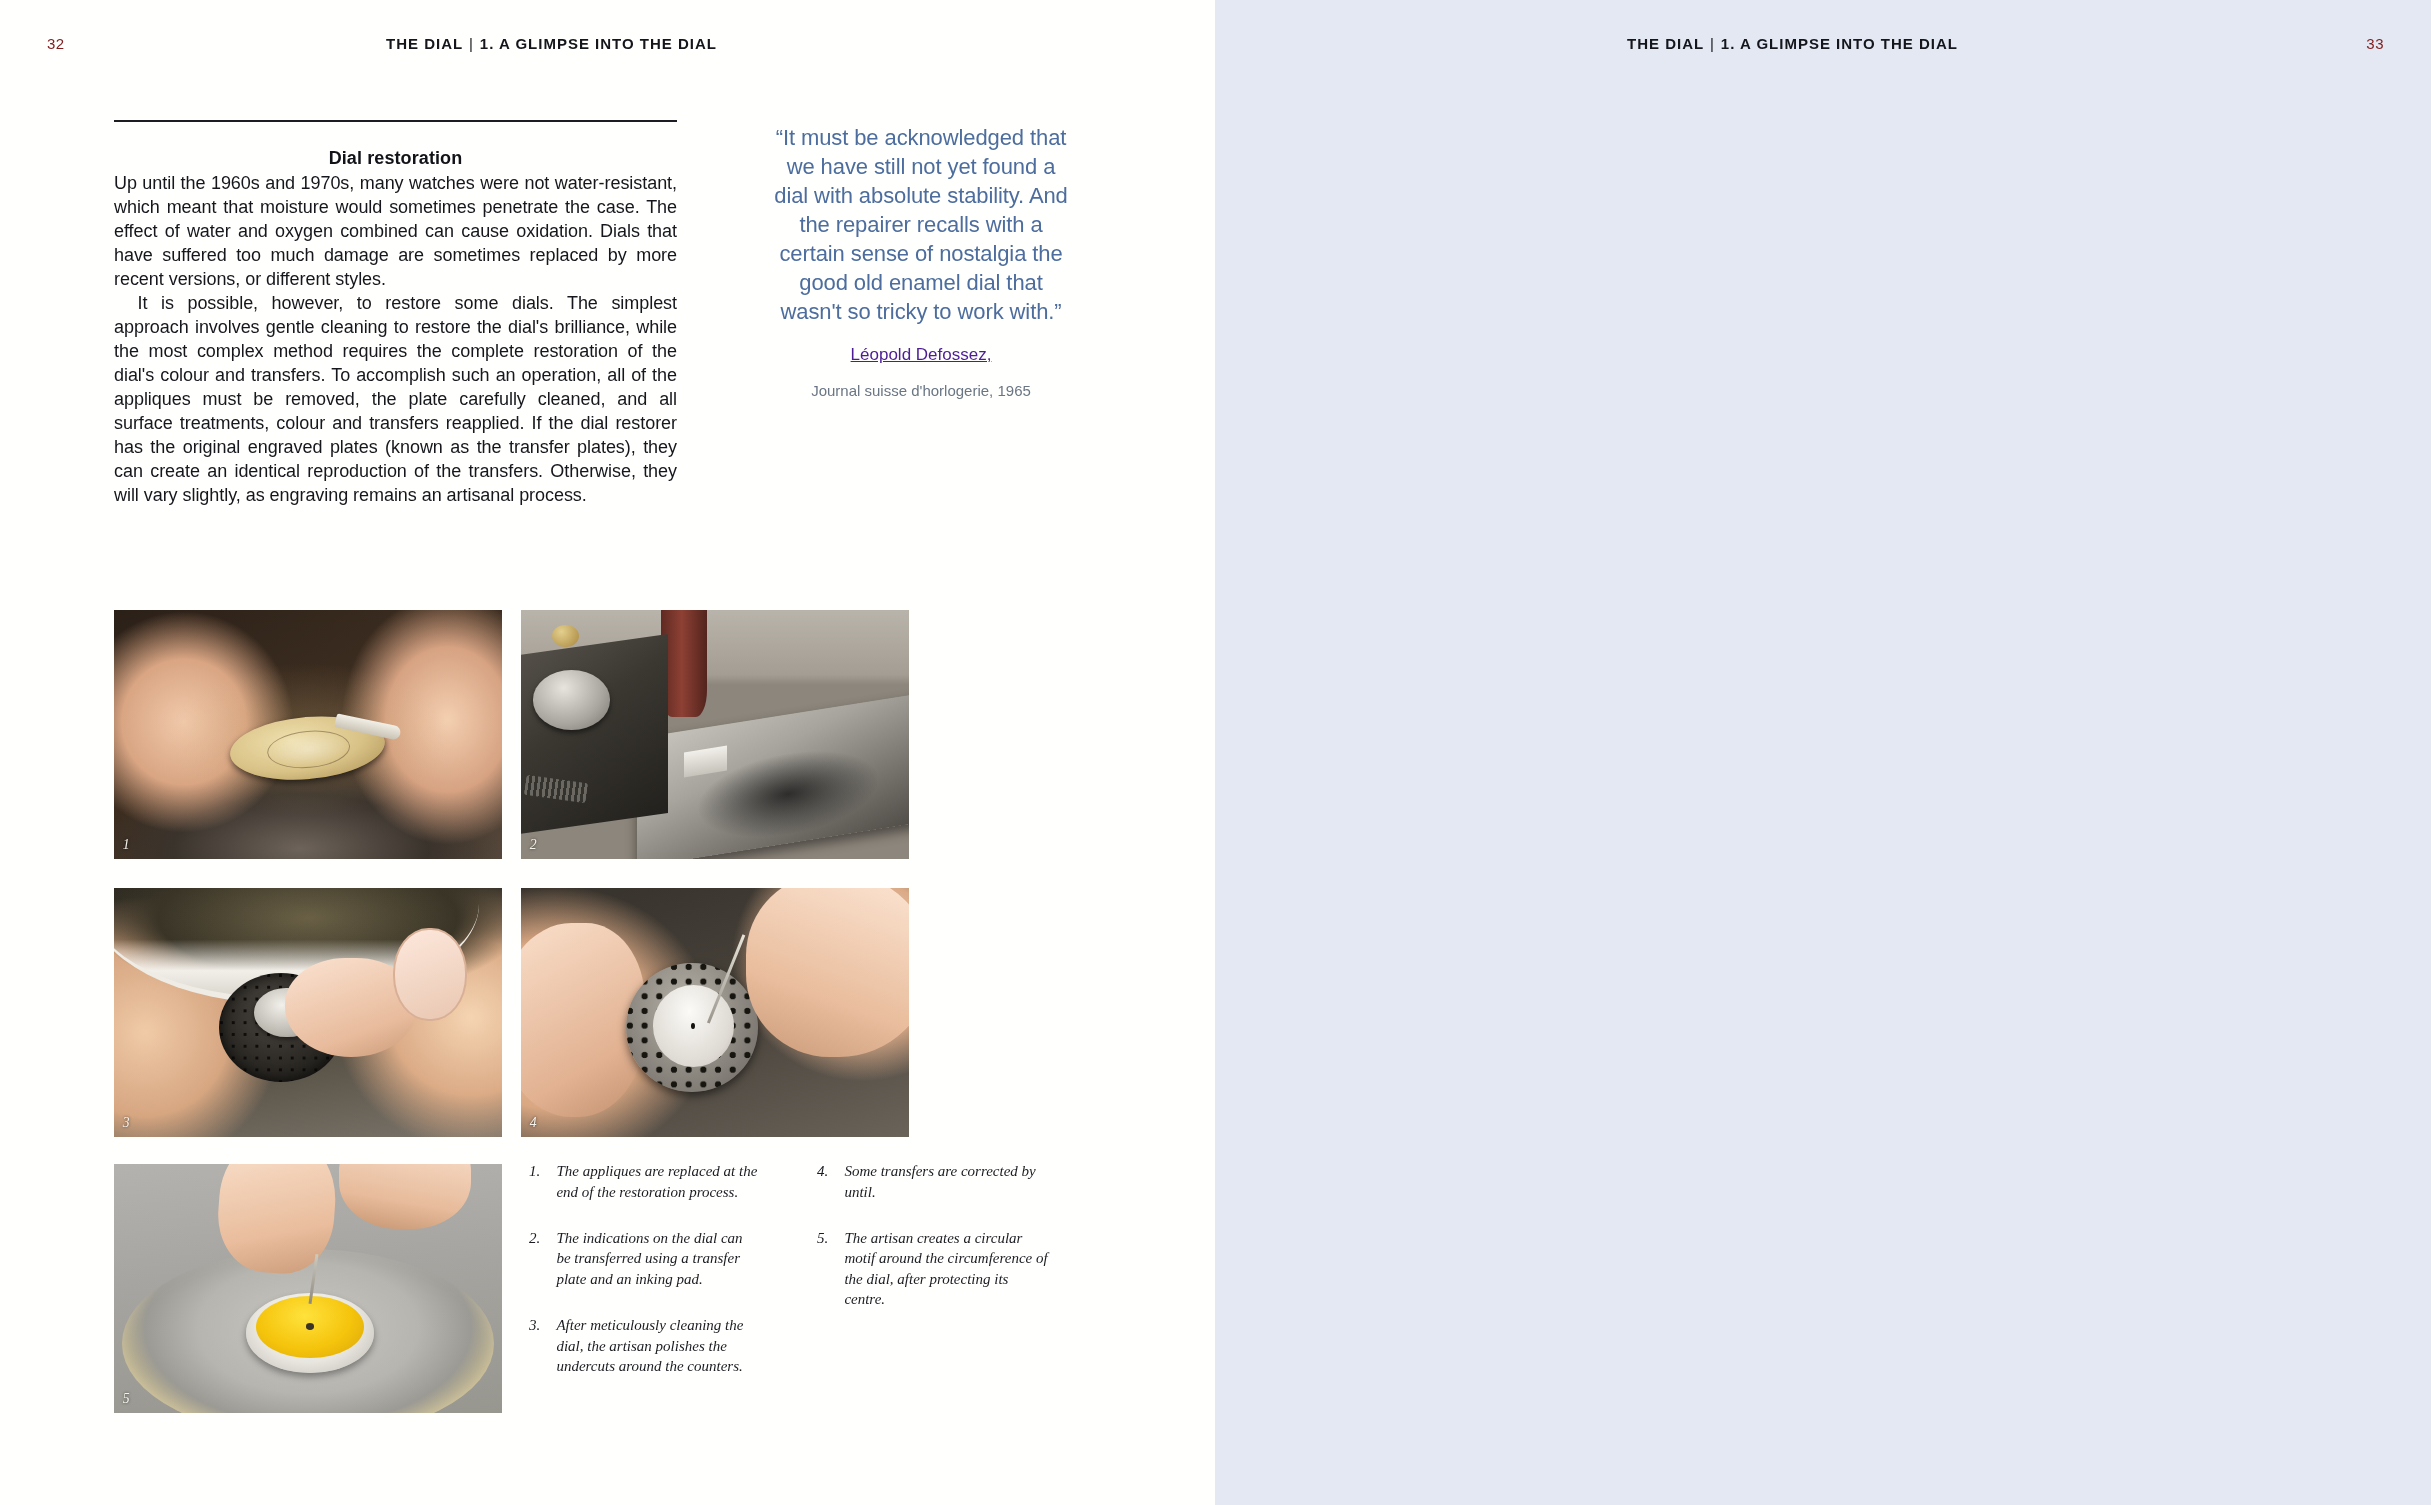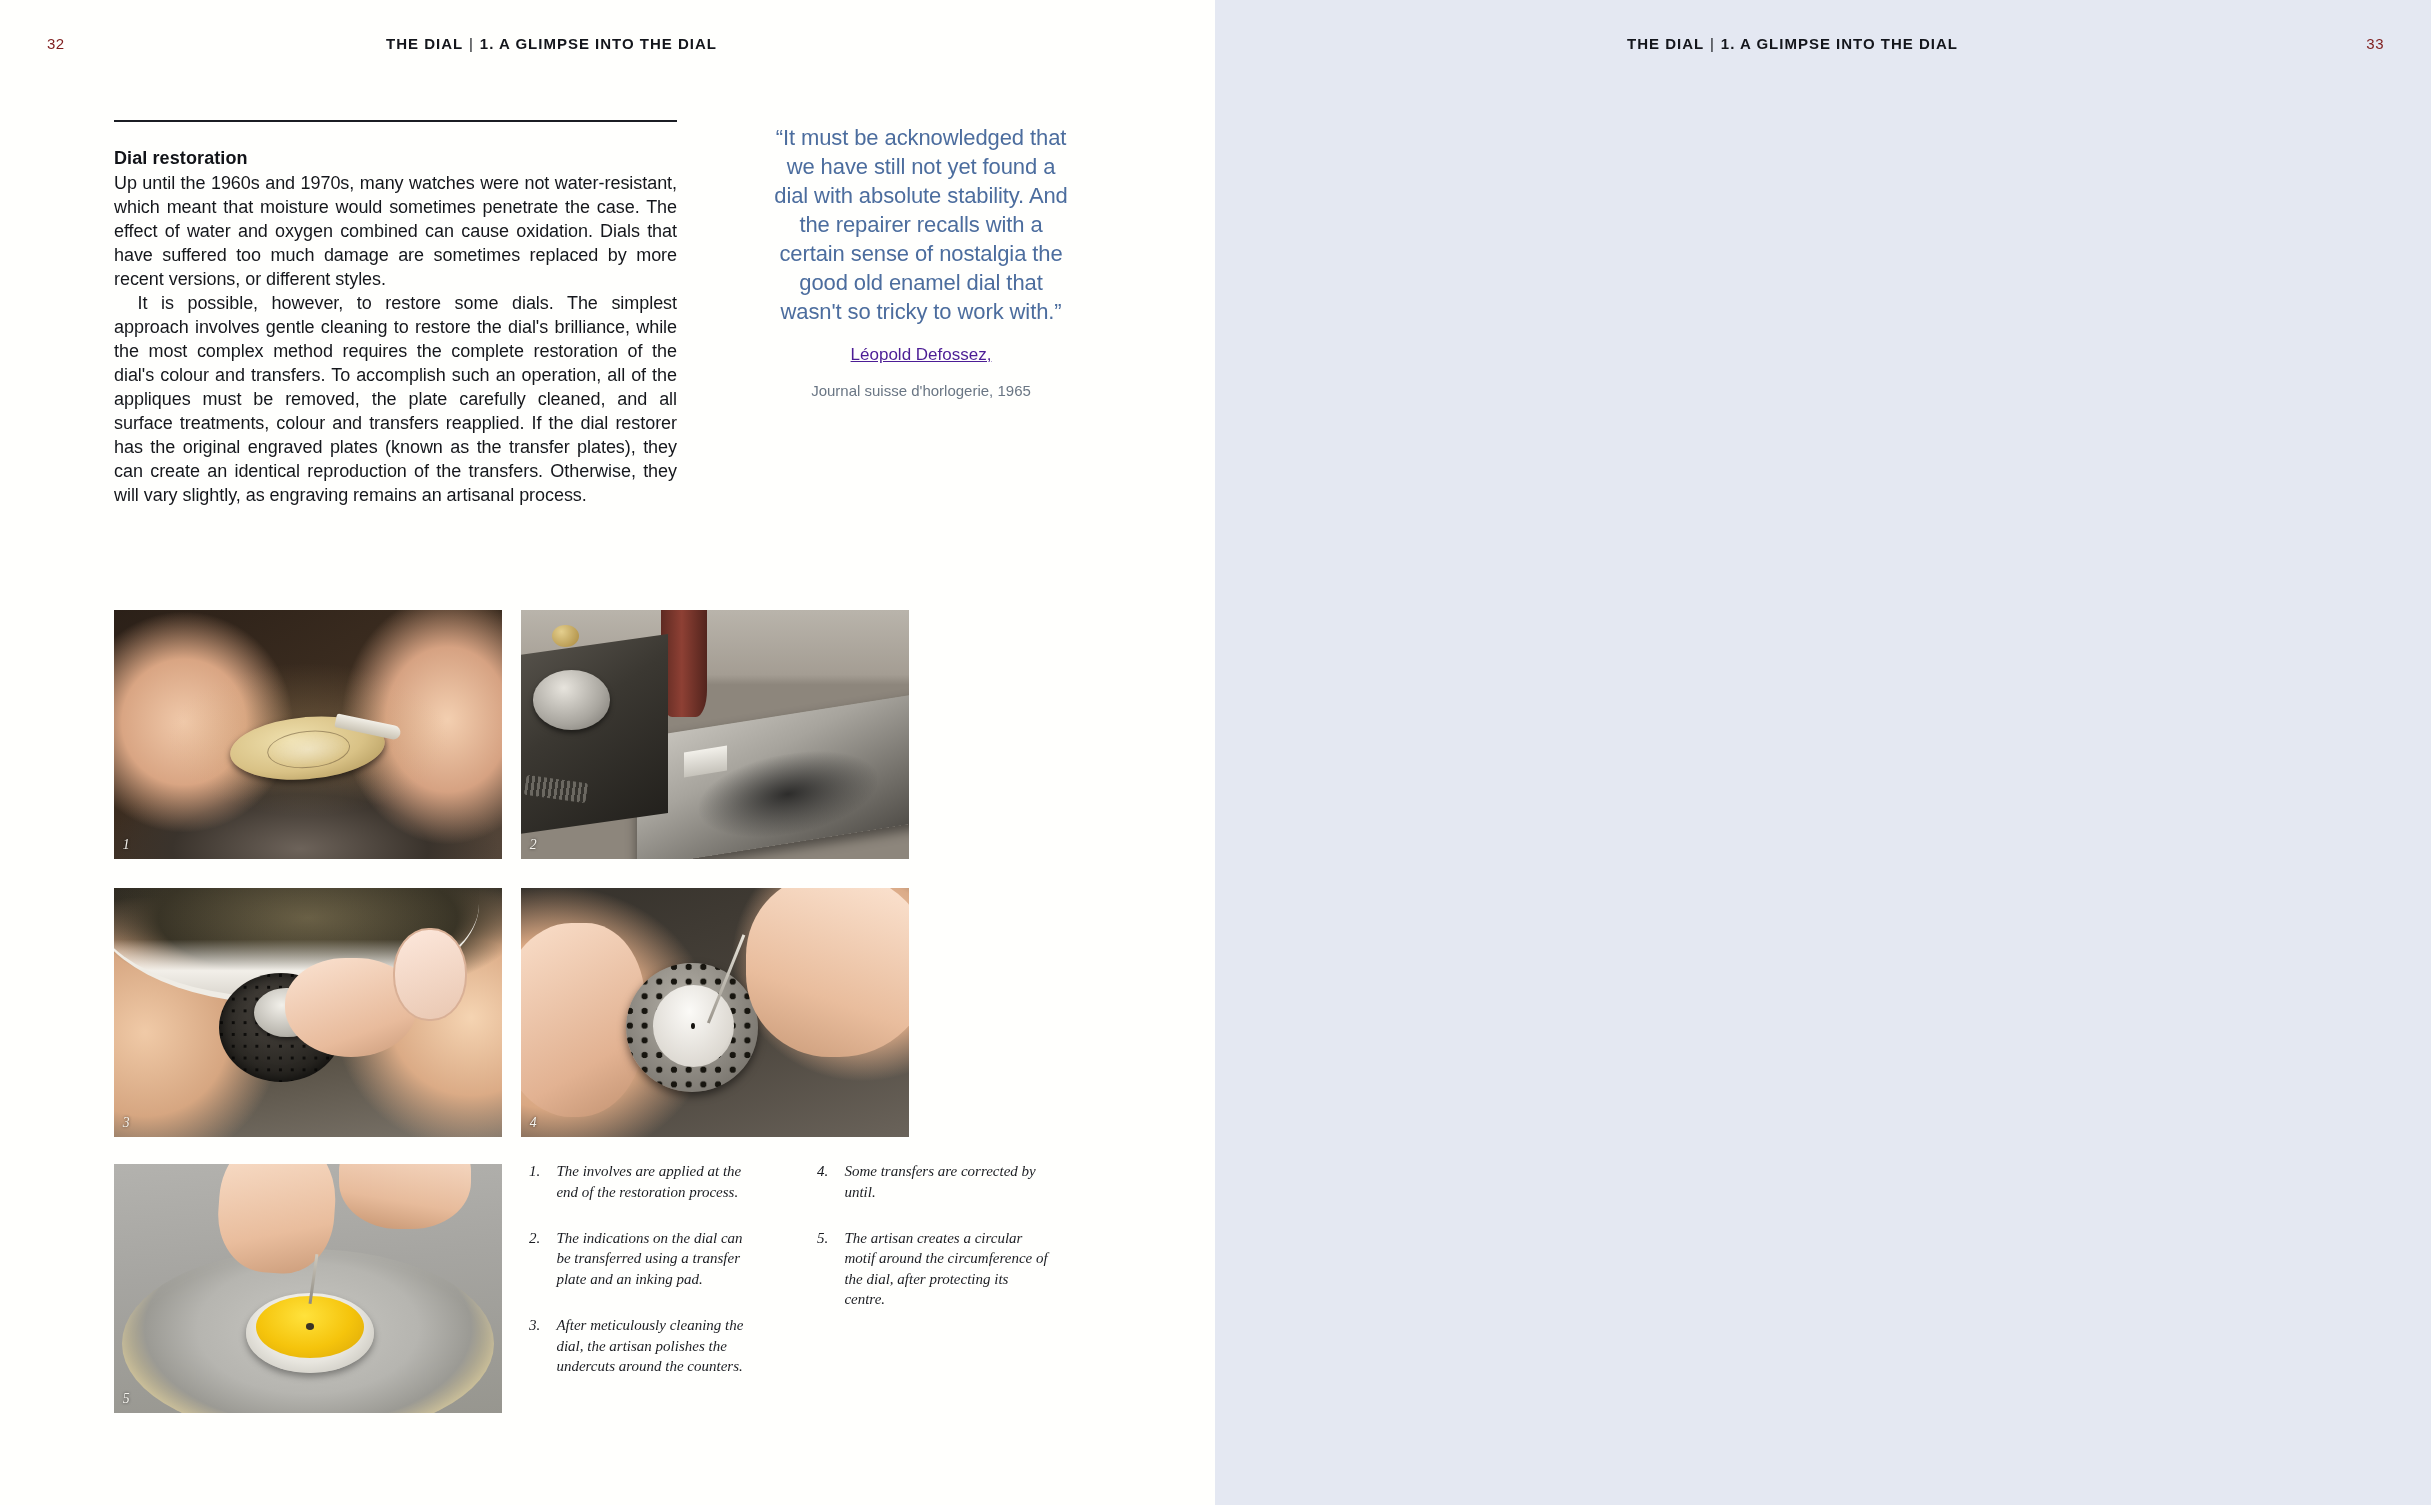--- a/index.html
+++ b/index.html
@@ -31,21 +31,21 @@
 
   
   .rule-thin { background: #1b1d23; height: 1.6px; width: 100%; }
 
   .col-body {
     position: absolute; left: 114px; top: 120px; width: 563px;
   }
   .col-body .rule-thin { margin-bottom: 26.5px; }
   .subhead {
     font-size: 18px; font-weight: 700; color: #111318;
-    margin: 0 0 2px 0; letter-spacing: 0.1px;
+    margin: 0 0 2px 0; letter-spacing: 0.1px; text-align: center;
   }
   .bodytext {
     font-size: 18px; line-height: 24px; color: #15171c;
     text-align: justify; margin: 0; letter-spacing: -0.05px;
     hyphens: auto;
   }
   .bodytext + .bodytext { text-indent: 23.5px; }
 
   
   .pullquote {
@@ -378,21 +378,21 @@
         <div class="fing2"></div>
         <div class="stylus"></div>
       </div>
       <span class="num">5</span>
     </div>
 
     <div class="captions">
       <div class="cap-col cap-col-1">
         <div class="cap-item">
           <span class="cap-num">1.</span>
-          <span class="cap-txt">The involves are applied at the end of the restoration process.</span>
+          <span class="cap-txt">The appliques are replaced at the end of the restoration process.</span>
         </div>
         <div class="cap-item">
           <span class="cap-num">2.</span>
           <span class="cap-txt">The indications on the dial can be transferred using a transfer plate and an inking pad.</span>
         </div>
         <div class="cap-item">
           <span class="cap-num">3.</span>
           <span class="cap-txt">After meticulously cleaning the dial, the artisan polishes the undercuts around the counters.</span>
         </div>
       </div>

